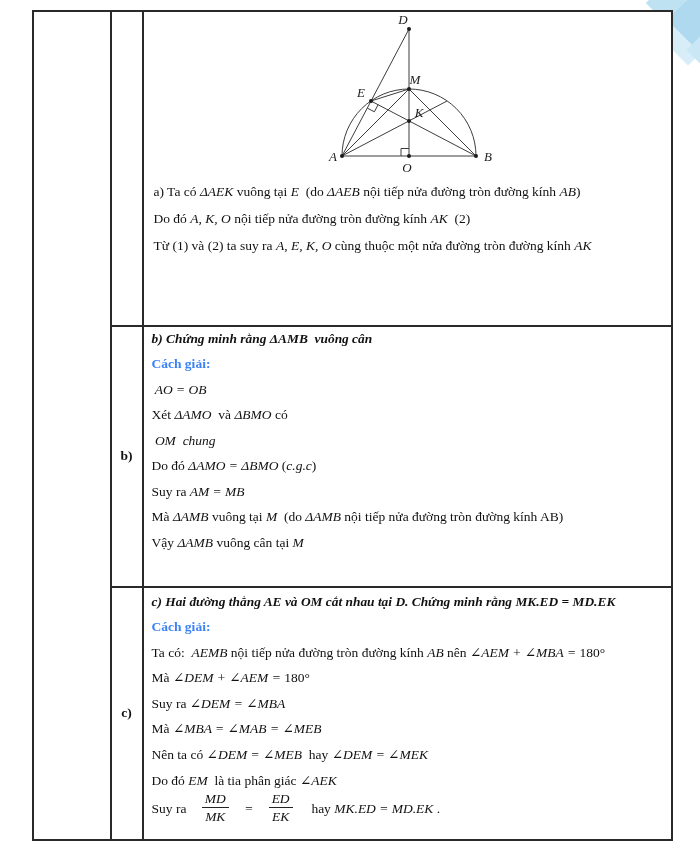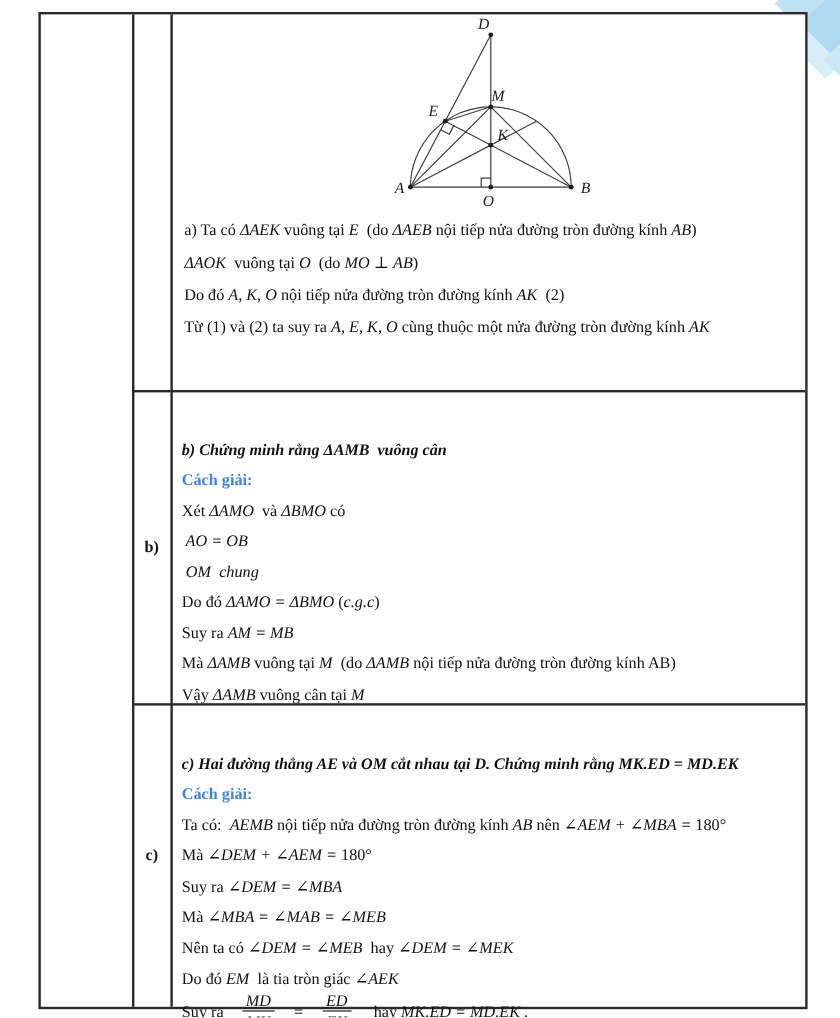--- a/index.html
+++ b/index.html
@@ -19,21 +19,21 @@
   .vline{position:absolute;top:0;bottom:0;width:1.5px;background:#2a2a2a;}
   .hline{position:absolute;height:1.5px;background:#2a2a2a;right:0;}
   .cell{position:absolute;overflow:hidden;}
   .labelcell{display:flex;align-items:center;justify-content:center;
     font-weight:bold;font-size:13.5px;}
   .lines{position:relative;}
   .line{white-space:pre;font-size:13.5px;line-height:25.5px;}
   .parta .line{line-height:27px;}
   .partc .line{line-height:25.6px;}
   .line .m{font-style:italic;}
-  .line.title{font-weight:bold;font-style:italic;font-size:13.4px;margin-top:36px;}
+  .line.title{font-weight:bold;font-style:italic;font-size:13.4px;}
   .line.red{color:#3b82f6;font-weight:bold;}
   .frac{display:inline-block;vertical-align:middle;text-align:center;
     font-style:italic;line-height:1.12;margin:0 12px;position:relative;top:-2px;}
   .frac .num{display:block;border-bottom:1.2px solid #222;padding:0 3px 1px;}
   .frac .den{display:block;padding-top:1px;}
   
   .figwrap{position:absolute;left:166px;top:0;width:212px;height:172px;}
   .fline{fill:none;stroke:#3d3d3d;stroke-width:1;}
   .fdot{fill:#1c1c1c;stroke:none;}
   .flabel{font-family:"Liberation Serif","DejaVu Serif",serif;
@@ -89,46 +89,45 @@
           <text x="415" y="84" text-anchor="middle" class="flabel">M</text>
           <text x="361" y="97" text-anchor="middle" class="flabel">E</text>
           <text x="419" y="117" text-anchor="middle" class="flabel">K</text>
           <text x="333" y="161" text-anchor="middle" class="flabel">A</text>
           <text x="488" y="161" text-anchor="middle" class="flabel">B</text>
           <text x="407" y="172" text-anchor="middle" class="flabel">O</text>
         </svg>
     </div>
     <div class="lines parta" style="position:absolute;left:10px;top:166px;right:4px">
         <div class="line"><span class="t">a) Ta có </span><span class="m">ΔAEK</span><span class="t"> vuông tại </span><span class="m">E</span><span class="t">  (do </span><span class="m">ΔAEB</span><span class="t"> nội tiếp nửa đường tròn đường kính </span><span class="m">AB</span><span class="t">)</span></div>
-        <div class="line"><span class="m">ΔAOK</span><span class="t">  vuông tại </span><span class="m">O</span><span class="t">  (do </span><span class="m">MO</span><span class="t"> ⊥ </span><span class="m">AB</span><span class="t">)</span></div>
         <div class="line"><span class="t">Do đó </span><span class="m">A, K, O</span><span class="t"> nội tiếp nửa đường tròn đường kính </span><span class="m">AK</span><span class="t">  (2)</span></div>
         <div class="line"><span class="t">Từ (1) và (2) ta suy ra </span><span class="m">A, E, K, O</span><span class="t"> cùng thuộc một nửa đường tròn đường kính </span><span class="m">AK</span></div>
       </div>
   </div>
 
   <div class="cell" style="left:109.5px;top:314.5px;width:527.5px;height:259.5px">
     <div class="lines partb" style="margin:-1px 0 0 0;padding-left:8px">
         <div class="line title"><span class="t">b) Chứng minh rằng </span><span class="m">ΔAMB</span><span class="t">  vuông cân</span></div>
         <div class="line red"><span class="t">Cách giải:</span></div>
+        <div class="line"><span class="m"> AO = OB</span></div>
         <div class="line"><span class="t">Xét </span><span class="m">ΔAMO</span><span class="t">  và </span><span class="m">ΔBMO</span><span class="t"> có</span></div>
-        <div class="line"><span class="m"> AO = OB</span></div>
         <div class="line"><span class="m"> OM</span><span class="t">  </span><span class="m">chung</span></div>
         <div class="line"><span class="t">Do đó </span><span class="m">ΔAMO = ΔBMO</span><span class="t"> (</span><span class="m">c.g.c</span><span class="t">)</span></div>
         <div class="line"><span class="t">Suy ra </span><span class="m">AM = MB</span></div>
         <div class="line"><span class="t">Mà </span><span class="m">ΔAMB</span><span class="t"> vuông tại </span><span class="m">M</span><span class="t">  (do </span><span class="m">ΔAMB</span><span class="t"> nội tiếp nửa đường tròn đường kính AB)</span></div>
         <div class="line"><span class="t">Vậy </span><span class="m">ΔAMB</span><span class="t"> vuông cân tại </span><span class="m">M</span></div>
       </div>
   </div>
 
   <div class="cell" style="left:109.5px;top:575.5px;width:527.5px;height:315px">
     <div class="lines partc" style="margin:1px 0 0 0;padding-left:8px">
         <div class="line title"><span class="t">c) Hai đường thẳng AE và OM cắt nhau tại D. Chứng minh rằng </span><span class="m">MK.ED = MD.EK</span></div>
         <div class="line red"><span class="t">Cách giải:</span></div>
         <div class="line"><span class="t">Ta có:  </span><span class="m">AEMB</span><span class="t"> nội tiếp nửa đường tròn đường kính </span><span class="m">AB</span><span class="t"> nên </span><span class="m">∠AEM + ∠MBA = </span><span class="t">180°</span></div>
         <div class="line"><span class="t">Mà </span><span class="m">∠DEM + ∠AEM = </span><span class="t">180°</span></div>
         <div class="line"><span class="t">Suy ra </span><span class="m">∠DEM = ∠MBA</span></div>
         <div class="line"><span class="t">Mà </span><span class="m">∠MBA = ∠MAB = ∠MEB</span></div>
         <div class="line"><span class="t">Nên ta có </span><span class="m">∠DEM = ∠MEB</span><span class="t">  hay </span><span class="m">∠DEM = ∠MEK</span></div>
-        <div class="line"><span class="t">Do đó </span><span class="m">EM</span><span class="t">  là tia tròn giác </span><span class="m">∠AEK</span></div>
+        <div class="line"><span class="t">Do đó </span><span class="m">EM</span><span class="t">  là tia phân giác </span><span class="m">∠AEK</span></div>
         <div class="line"><span class="t">Suy ra </span><span class="frac"><span class="num">MD</span><span class="den">MK</span></span><span class="m"> = </span><span class="frac"><span class="num">ED</span><span class="den">EK</span></span><span class="t">  hay </span><span class="m">MK.ED = MD.EK</span><span class="t"> .</span></div>
       </div>
   </div>
 </div>
 
 </body></html>

